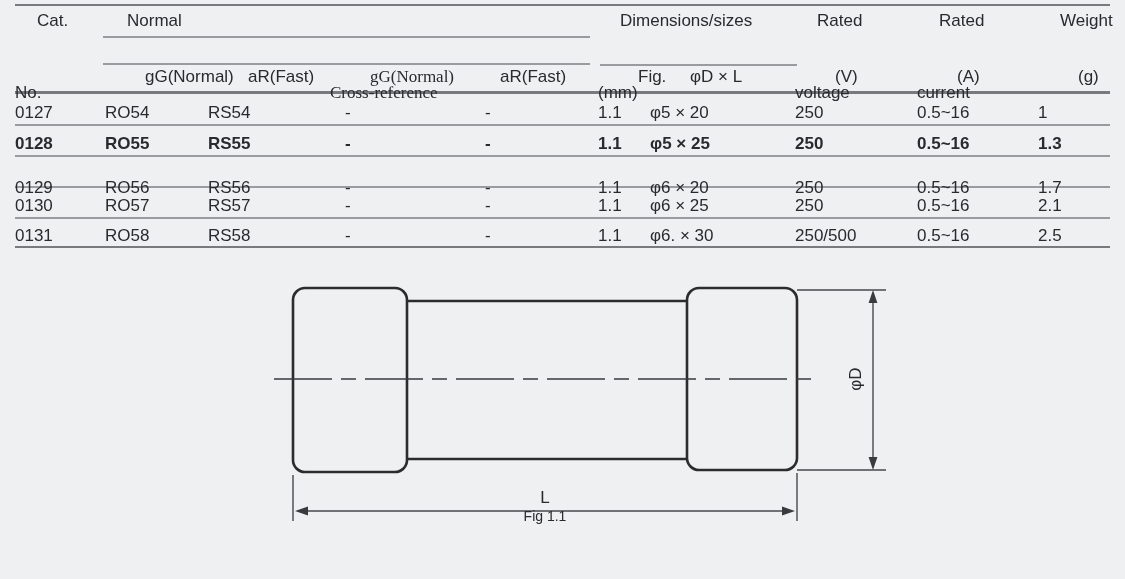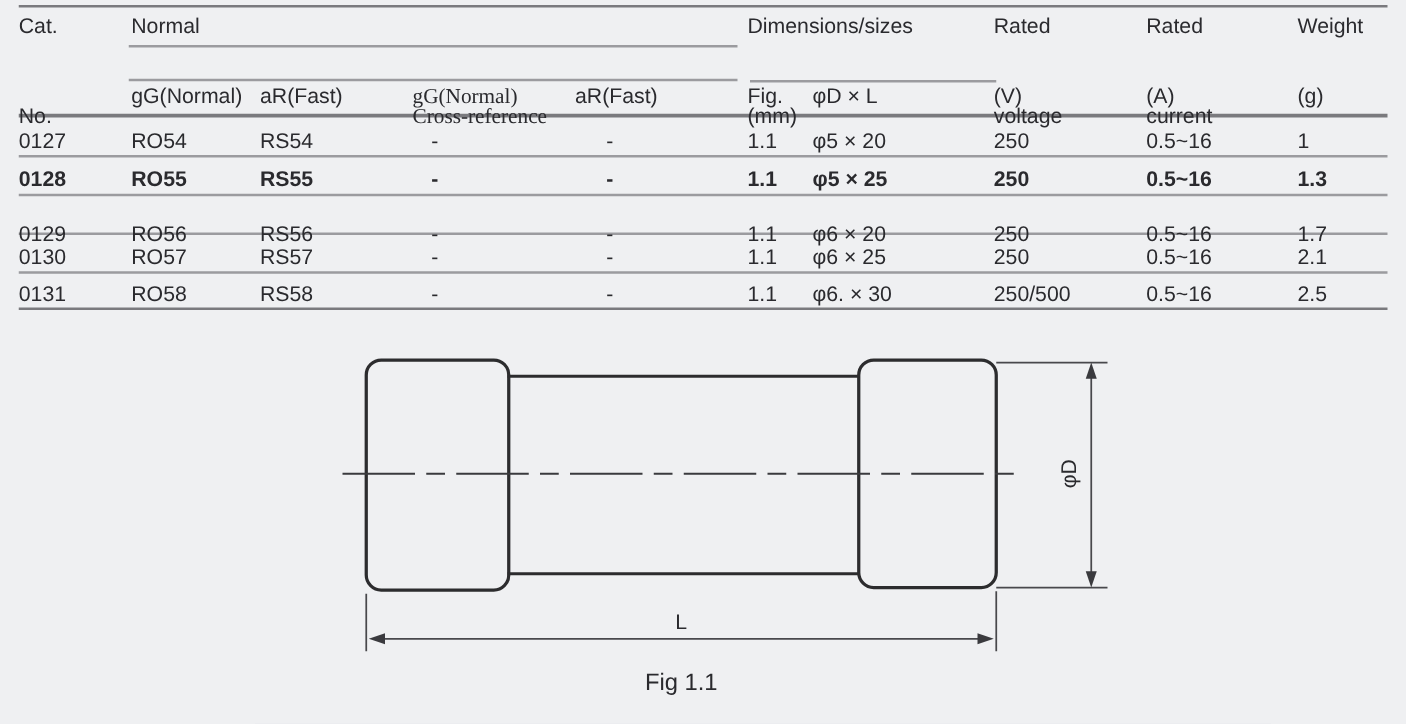--- a/index.html
+++ b/index.html
@@ -22,27 +22,27 @@
   }
   .hline{position:absolute;background:var(--rule-light);height:1.5px;}
   .hline.heavy{background:var(--rule-heavy);height:2px;}
   .hline.header-bottom{background:var(--rule-heavy);height:2.5px;}
   
   .c1{left:15px;}  .c2{left:105px;} .c3{left:208px;} .c4{left:330px;font-family:Liberation Serif, serif;}
   .c5{left:460px;} .c6{left:598px;} .c7{left:650px;} .c8{left:795px;}
   .c9{left:917px;} .c10{left:1038px;}
   .c4d{left:345px;} .c5d{left:485px;}
   
-  .h1{top:11px;} .h2{top:39px;margin-top:44px;} .h3{top:67px;}
+  .h1{top:11px;margin-left:22px;} .h2{top:39px;margin-top:44px;} .h3{top:67px;margin-left:40px;}
   
   .r0{top:103px;text-align:center;} .r1{top:134px;font-weight:bold;} .r2{top:178px;} .r3{top:196px;} .r4{top:226px;}
   svg.drawing{position:absolute;left:0;top:0;pointer-events:none;}
   .fig-caption{
-    position:absolute;left:470px;top:536px;width:150px;text-align:center;
-    font-size:19px;color:var(--text);
+    position:absolute;left:470px;top:508px;width:150px;text-align:center;
+    font-size:14px;color:var(--text);
   }
   svg text{font-family:"Liberation Sans",sans-serif;font-size:17px;fill:var(--text);}
 </style>
 </head>
 <body>
 
 <div class="canvas">
 
   <div>
 

